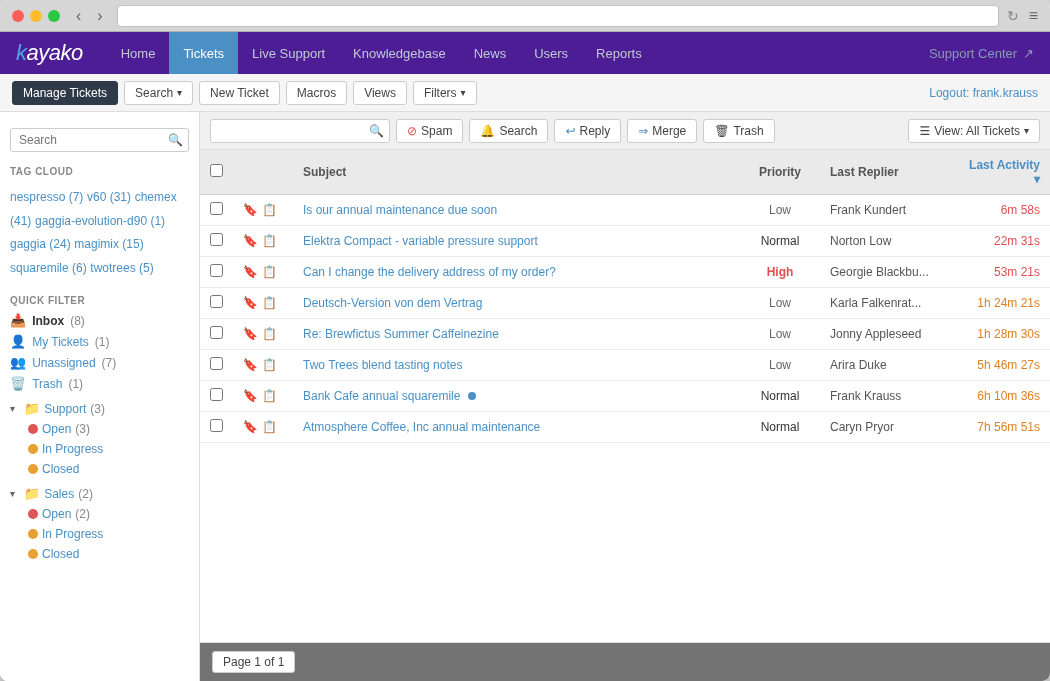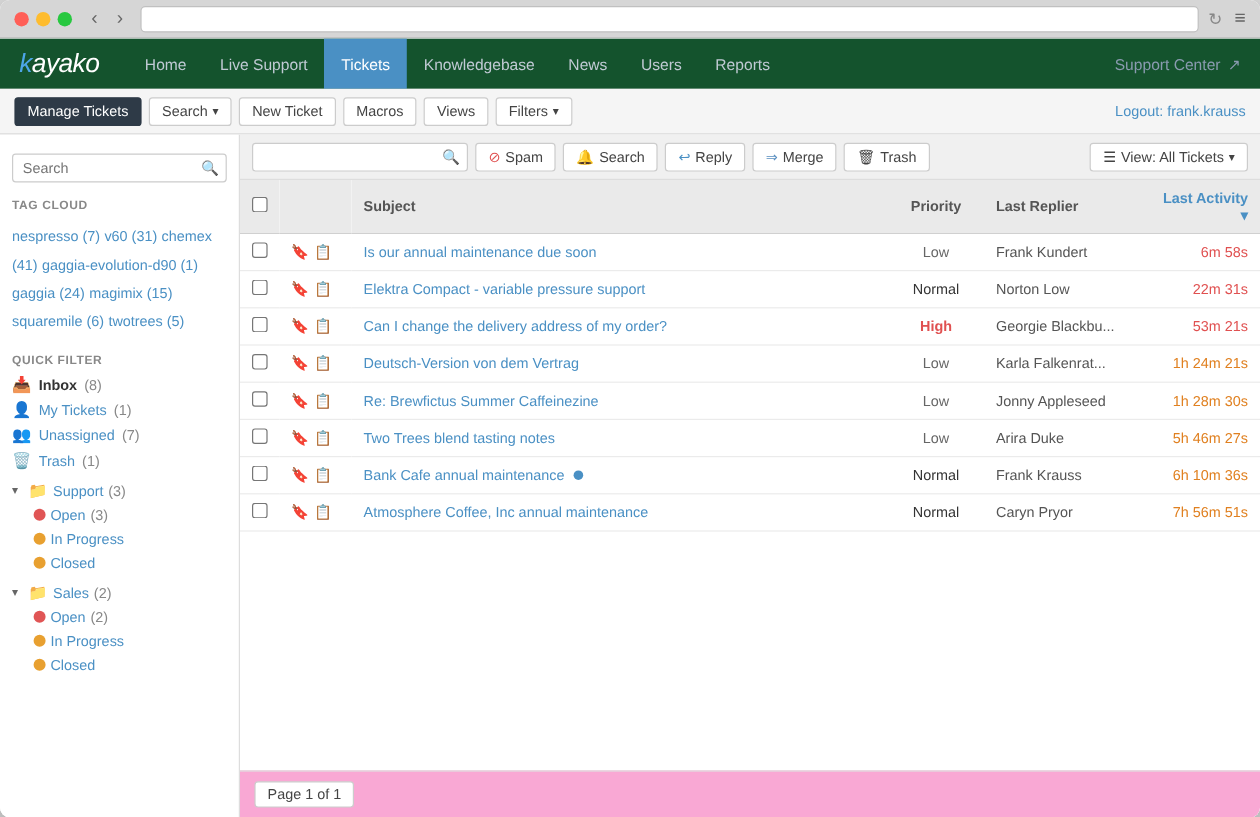--- a/index.html
+++ b/index.html
@@ -17,21 +17,21 @@
     .browser-nav { display: flex; gap: 8px; margin-right: 10px; }
     .browser-nav-btn { background: none; border: none; cursor: pointer; color: #666; font-size: 16px; padding: 2px 4px; }
     .browser-addressbar { flex: 1; background: white; border: 1px solid #c0c0c0; border-radius: 4px; height: 22px; padding: 0 8px; font-size: 12px; color: #555; display: flex; align-items: center; }
     .browser-refresh { margin-left: 8px; color: #888; font-size: 14px; }
     .browser-menu { margin-left: 10px; color: #666; font-size: 16px; }
 
     
     .app { flex: 1; display: flex; flex-direction: column; overflow: hidden; background: #f0f0f0; }
 
     
-    .top-nav { background: #14532d; height: 42px; display: flex; align-items: center; padding: 0 0 0 16px; }
+    .top-nav { background: #4c1d95; height: 42px; display: flex; align-items: center; padding: 0 0 0 16px; }
     .logo { color: white; font-size: 22px; font-weight: 300; font-style: italic; margin-right: 24px; letter-spacing: -0.5px; }
     .logo span { color: #4da6e8; }
     .nav-items { display: flex; align-items: center; flex: 1; }
     .nav-item { color: #c0cad4; font-size: 13px; padding: 0 14px; height: 42px; display: flex; align-items: center; cursor: pointer; text-decoration: none; }
     .nav-item.active { background: #4a90c4; color: white; }
     .nav-right { color: #8a9bb0; font-size: 13px; padding-right: 16px; display: flex; align-items: center; gap: 6px; }
 
     
     .toolbar { background: #f5f5f5; border-bottom: 1px solid #ddd; height: 38px; display: flex; align-items: center; padding: 0 12px; gap: 6px; }
     .toolbar-btn { font-size: 12px; padding: 4px 10px; border: 1px solid #ccc; border-radius: 3px; background: white; cursor: pointer; color: #444; text-decoration: none; display: flex; align-items: center; gap: 4px; }
@@ -98,21 +98,21 @@
     td.activity-normal { color: #e08020; font-size: 12px; text-align: right; }
     .check-col { width: 24px; text-align: center; }
     .priority-col { width: 80px; text-align: center; }
     .replier-col { width: 130px; }
     .activity-col { width: 100px; text-align: right; }
     .row-icons { display: flex; align-items: center; gap: 4px; }
     .tick-icon { color: #e07030; font-size: 12px; }
     .type-icon { color: #5a8fc0; font-size: 12px; }
     .blue-dot { width: 8px; height: 8px; border-radius: 50%; background: #4a90c4; display: inline-block; margin-left: 4px; }
 
-    .page-info { padding: 8px 12px; font-size: 12px; color: #666; border-top: 1px solid #e0e0e0; background: #f9a8d4; }
+    .page-info { padding: 8px 12px; font-size: 12px; color: #666; border-top: 1px solid #e0e0e0; background: #737373; }
     .page-btn { border: 1px solid #ccc; background: white; padding: 3px 10px; font-size: 12px; border-radius: 3px; cursor: pointer; color: #444; }
   </style>
 </head>
 <body>
 
 <div class="browser-window">
 
   <div class="browser-titlebar">
     <div class="browser-dots">
       <div class="browser-dot dot-red"></div>
@@ -127,22 +127,22 @@
     <span class="browser-refresh">↻</span>
     <span class="browser-menu">≡</span>
   </div>
 
   <div class="app">
 
     <div class="top-nav">
       <div class="logo"><span>k</span>ayako</div>
       <div class="nav-items">
         <a class="nav-item">Home</a>
+        <a class="nav-item active">Tickets</a>
         <a class="nav-item">Live Support</a>
-        <a class="nav-item active">Tickets</a>
         <a class="nav-item">Knowledgebase</a>
         <a class="nav-item">News</a>
         <a class="nav-item">Users</a>
         <a class="nav-item">Reports</a>
       </div>
       <div class="nav-right">
         <span>Support Center</span>
         <span style="cursor:pointer;">↗</span>
       </div>
     </div>
@@ -425,21 +425,21 @@
     <td class="check-col">
       <input type="checkbox" style="">
     </td>
     <td>
       <div class="row-icons">
         <span class="tick-icon">🔖</span>
         <span class="type-icon">📋</span>
       </div>
     </td>
     <td class="subject-cell">
-      <a style="color:#4a90c4;text-decoration:none;cursor:pointer;">Bank Cafe annual maintenance</a>
+      <a style="color:#4a90c4;text-decoration:none;cursor:pointer;">Bank Cafe annual squaremile</a>
       <span class="blue-dot"></span>
     </td>
     <td class="priority-col priority-normal">Normal</td>
     <td class="replier-col" style="color:#555;">Frank Krauss</td>
     <td class="activity-normal">6h 10m 36s</td>
   </tr>
                 <tr>
     <td class="check-col">
       <input type="checkbox" style="">
     </td>

